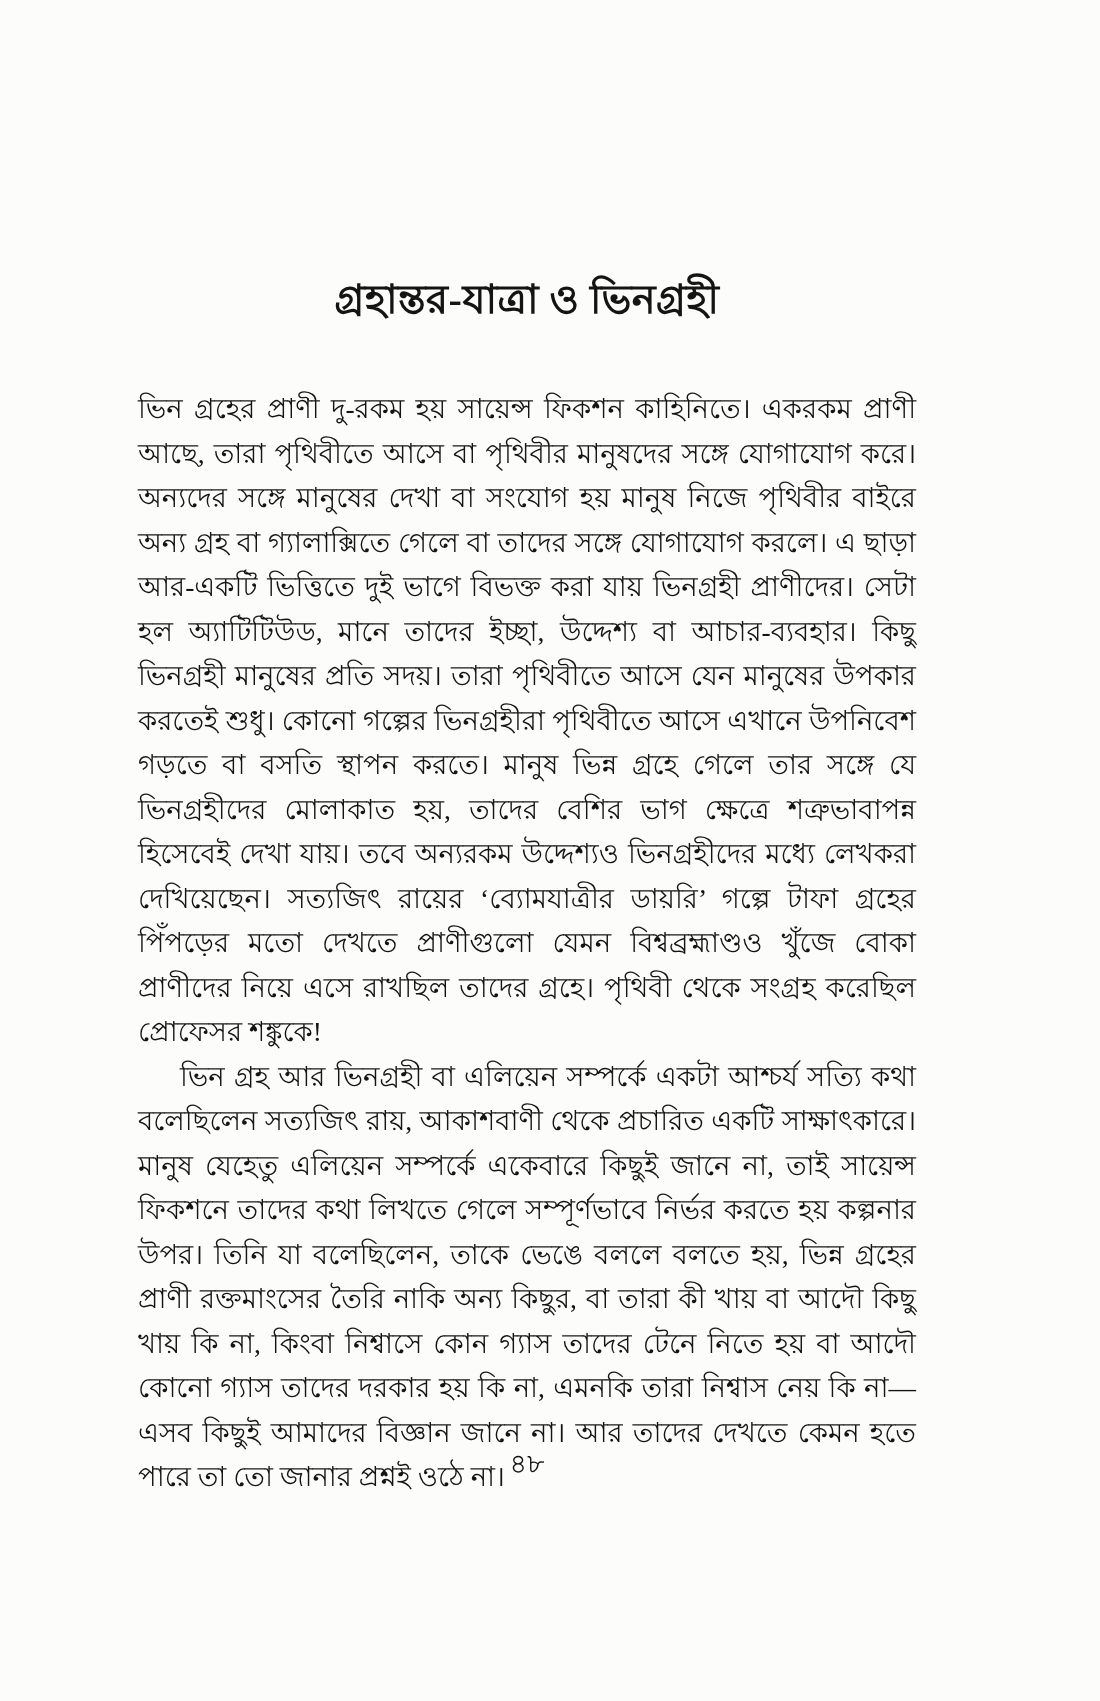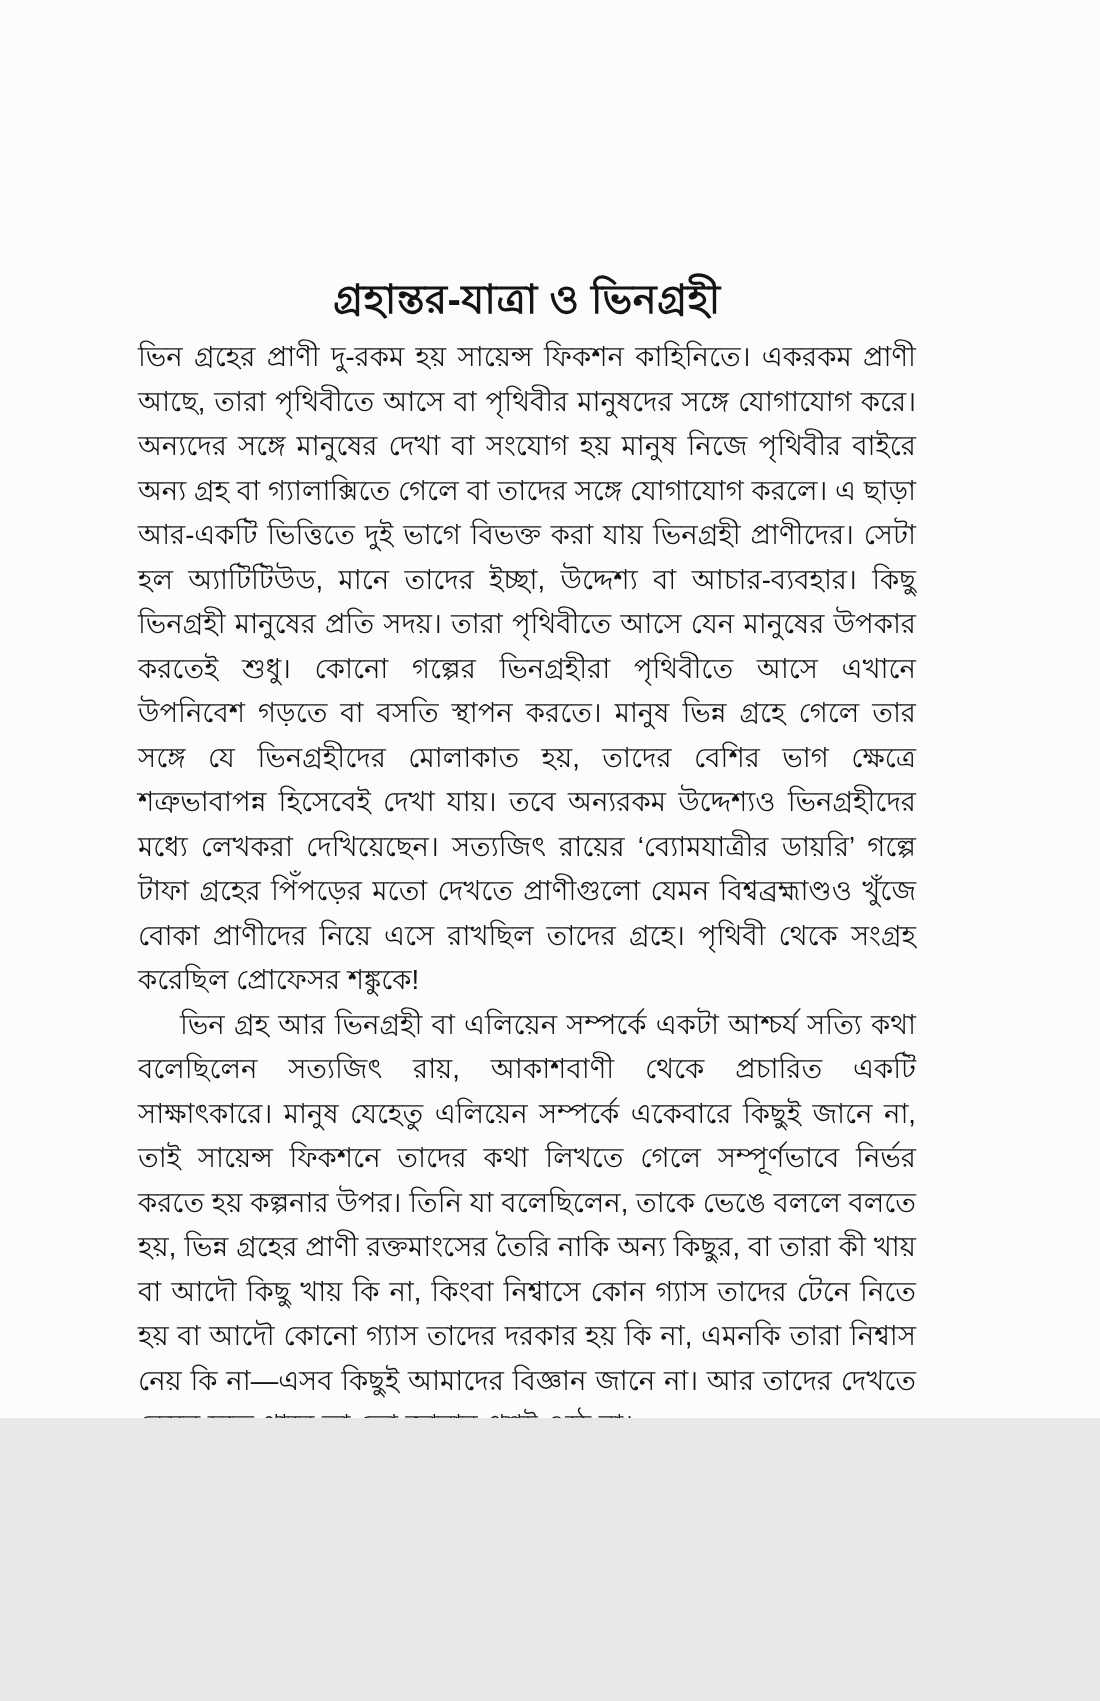--- a/index.html
+++ b/index.html
@@ -3,43 +3,44 @@
 <meta charset="utf-8">
 <style>
   html, body {
     margin: 0;
     padding: 0;
     background: #e8e8e6;
   }
   .page {
     position: relative;
     width: 1100px;
-    height: 1418px;
+    height: 1701px;
     margin: 0 auto;
     background: #fcfcfa;
     color: #141414;
-    font-family: Liberation Sans, sans-serif;
+    font-family: Liberation Serif, serif;
     box-sizing: border-box;
     overflow: hidden;
   }
   .content {
     position: absolute;
     left: 138px;
     top: 0;
     width: 778px;
   }
   .title {
     margin: 0;
     padding-top: 268px;
     text-align: center;
     font-size: 40px;
     font-weight: 700;
     letter-spacing: 0.5px;
   }
   .body-text {
+    margin-top: 52px;
   }
   .body-text p {
     margin: 0;
     font-size: 27.5px;
     line-height: 44.5px;
     text-align: justify;
     text-justify: inter-word;
   }
   .body-text p.indent {
     text-indent: 42px;

